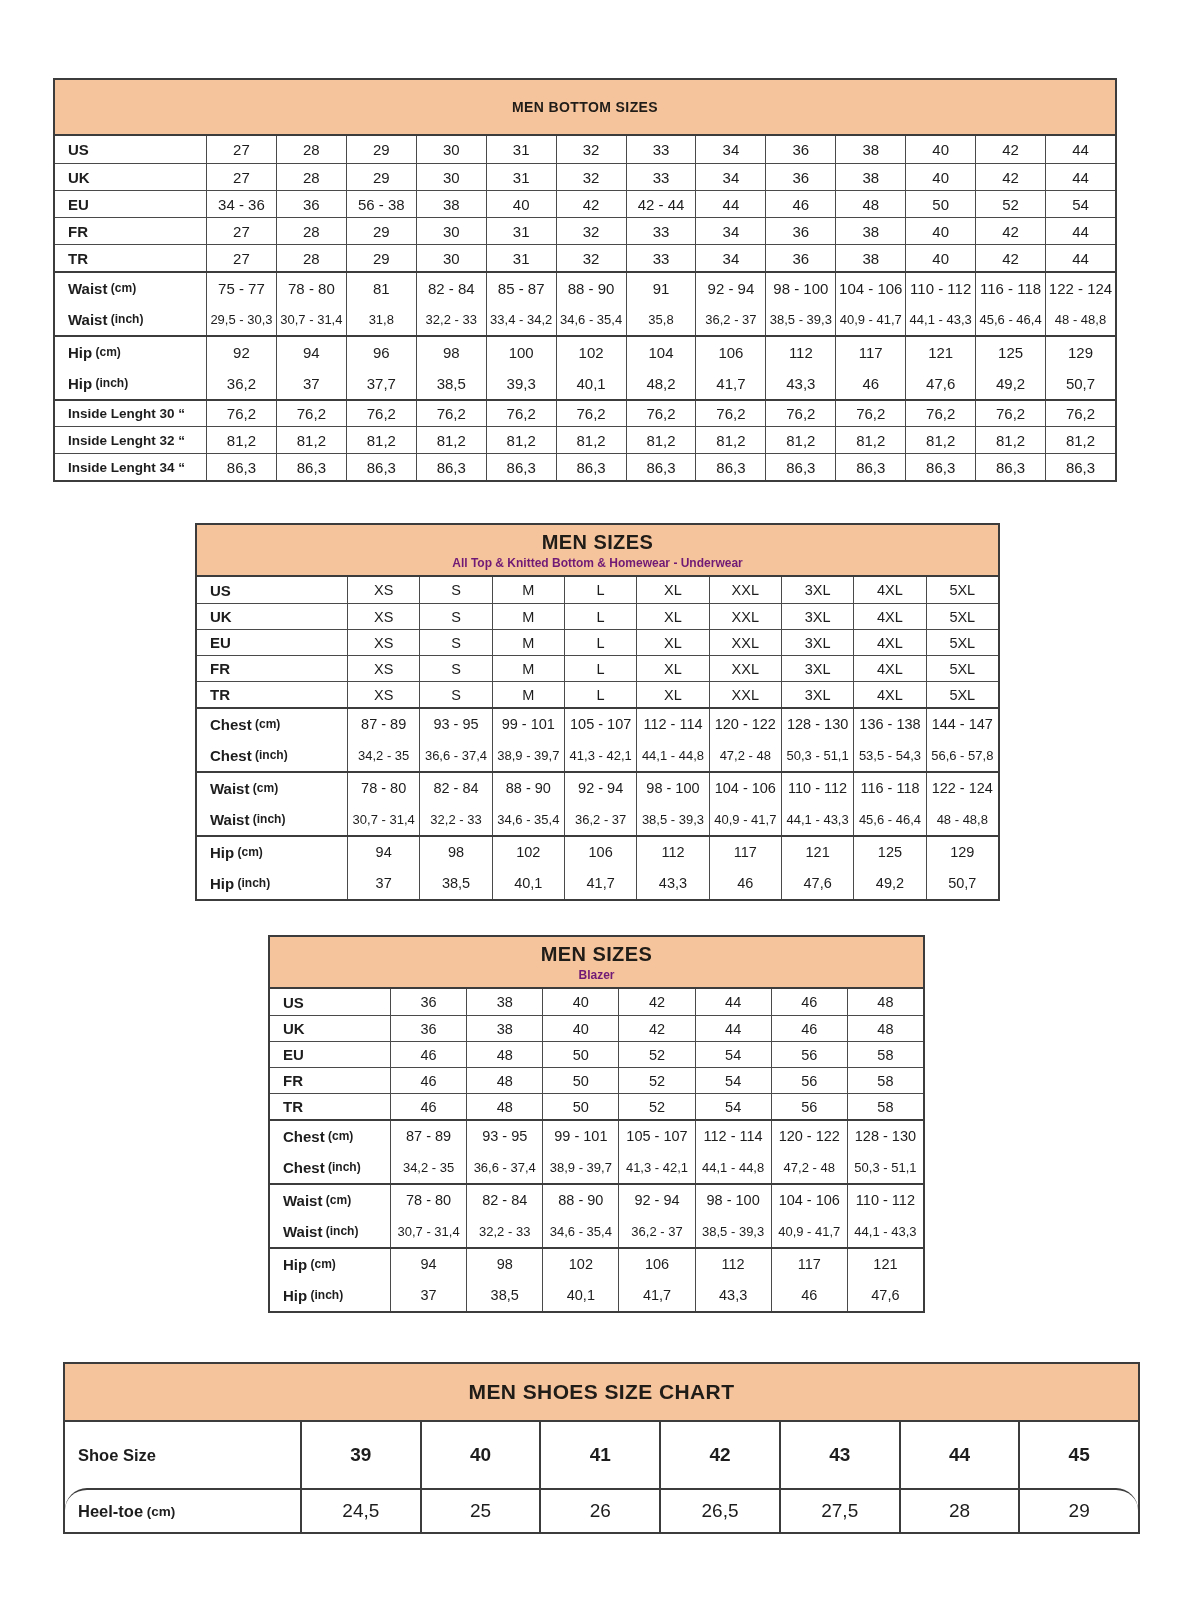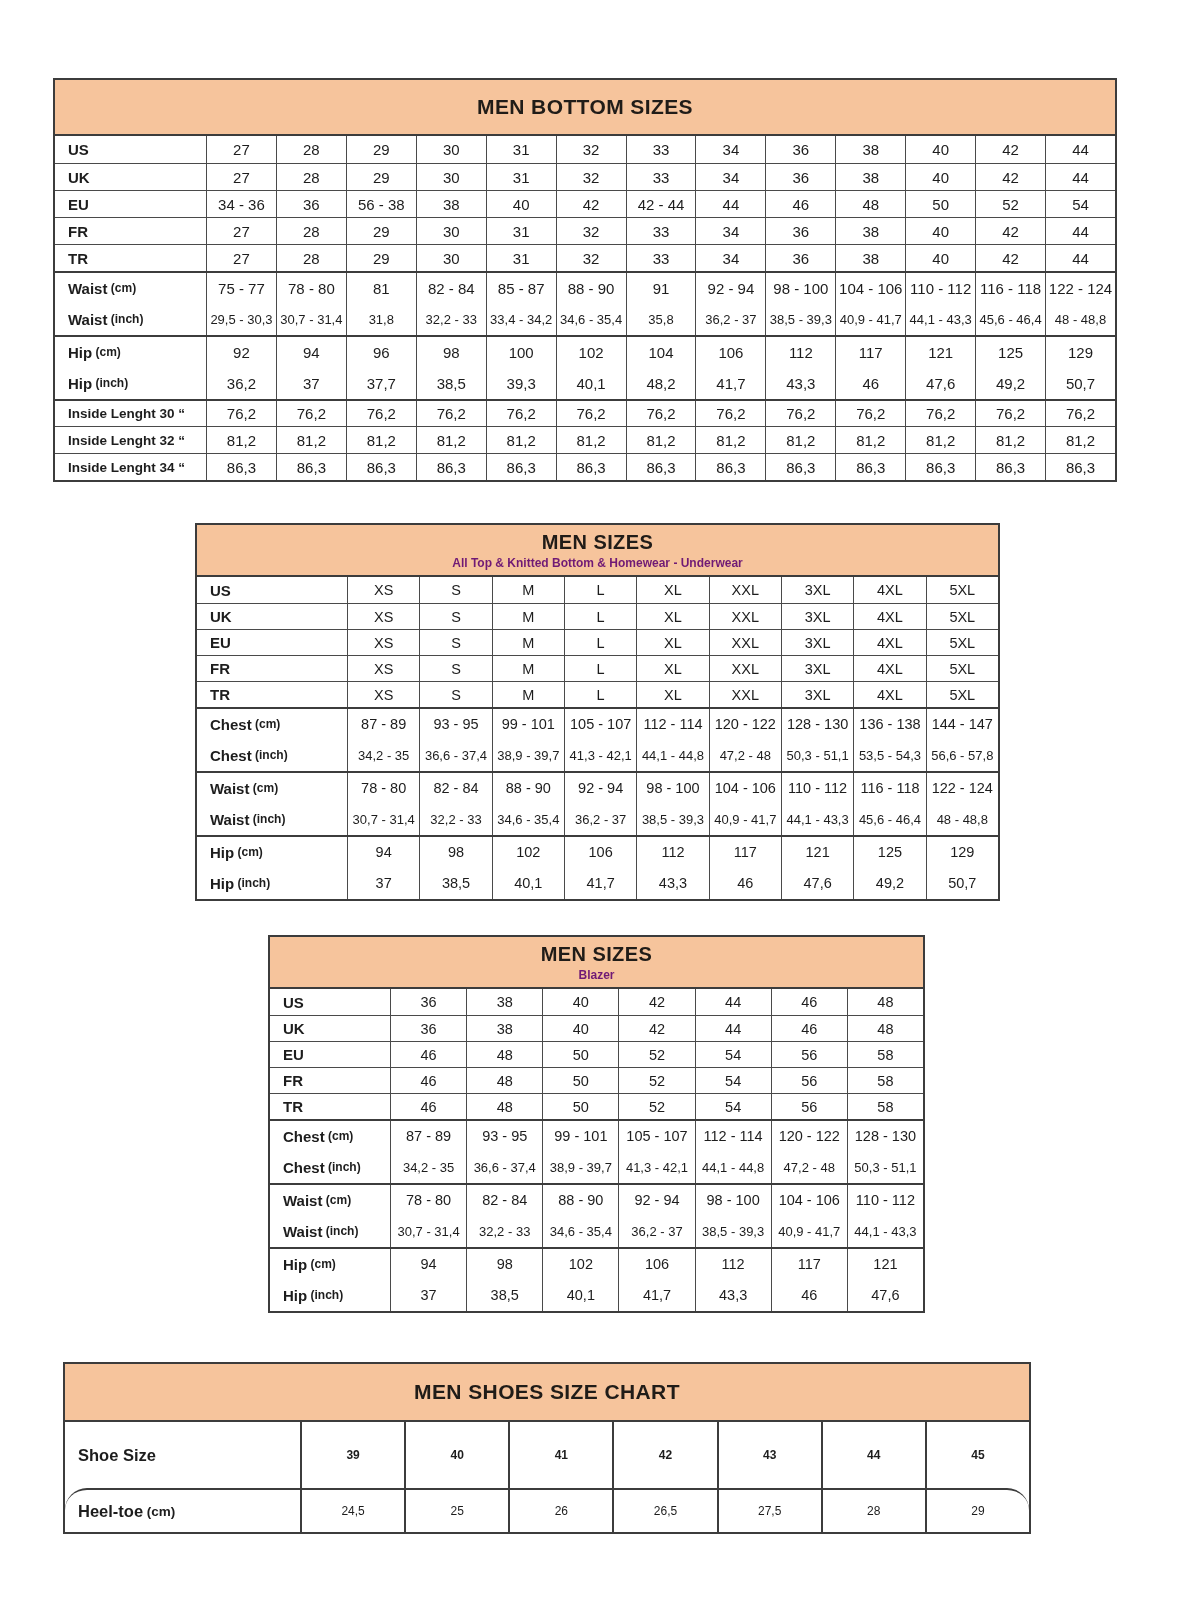--- a/index.html
+++ b/index.html
@@ -25,21 +25,21 @@
   .c.val { flex:1 1 0; font-size:15px; white-space:nowrap; }
   .row.small .c.val { font-size:13px; }
   .lmain { font-weight:700; font-size:15px; white-space:nowrap; }
   .lunit { font-weight:700; font-size:12px; white-space:nowrap; }
   .row.slab .lmain { font-size:13.5px; }
   .row.bvals .c.val { font-weight:700; font-size:16px; }
 
   
   #t1 { left:53px; top:78px; width:1064px; --lw:151px; }
   #t1 .thead { height:56px; }
-  #t1 .ttitle { font-size:21px;text-align:center; }
+  #t1 .ttitle { font-size:14px;text-align:center; }
   #t1 .row { height:27px; }
   #t1 .row.pair-top, #t1 .row.pair-bottom { height:32px; }
 
   
   #t2 { left:195px; top:523px; width:805px; --lw:150px; }
   #t2 .thead { height:52px; }
   #t2 .ttitle { font-size:20px; }
   #t2 .row { height:26px; }
   #t2 .row.pair-top, #t2 .row.pair-bottom { height:32px; }
   #t2 .c.val { font-size:14.5px; }
@@ -48,30 +48,30 @@
   
   #t3 { left:268px; top:935px; width:657px; --lw:120px; }
   #t3 .thead { height:52px; }
   #t3 .ttitle { font-size:20px; }
   #t3 .row { height:26px; }
   #t3 .row.pair-top, #t3 .row.pair-bottom { height:32px; }
   #t3 .c.val { font-size:14.5px; }
   #t3 .row.small .c.val { font-size:13px; }
 
   
-  #t4 { left:63px; top:1362px; width:968px; --lw:235px; }
+  #t4 { left:63px; top:1362px; width:1077px; --lw:235px; }
   #t4 .thead { height:58px; border-bottom:2.5px solid #3c3c3c; }
   #t4 .ttitle { font-size:21px; }
   #t4 .row { border-top:2.5px solid #3c3c3c;border-radius:24px; }
   #t4 .tbody .row:first-child { border-top:none; height:66px; }
   #t4 .tbody .row:last-child { height:44px; }
   #t4 .c + .c { border-left:2px solid #3c3c3c; }
   #t4 .lmain { font-size:16.5px; }
   #t4 .lunit { font-size:13.5px; }
-  #t4 .c.val { font-size:12px; }
+  #t4 .c.val { font-size:19px; }
 </style>
 </head>
 <body>
 
 <div class="page">
 
   <section class="tbl" id="t1">
     <header class="thead">
       <div class="ttitle">MEN BOTTOM SIZES</div>
 

